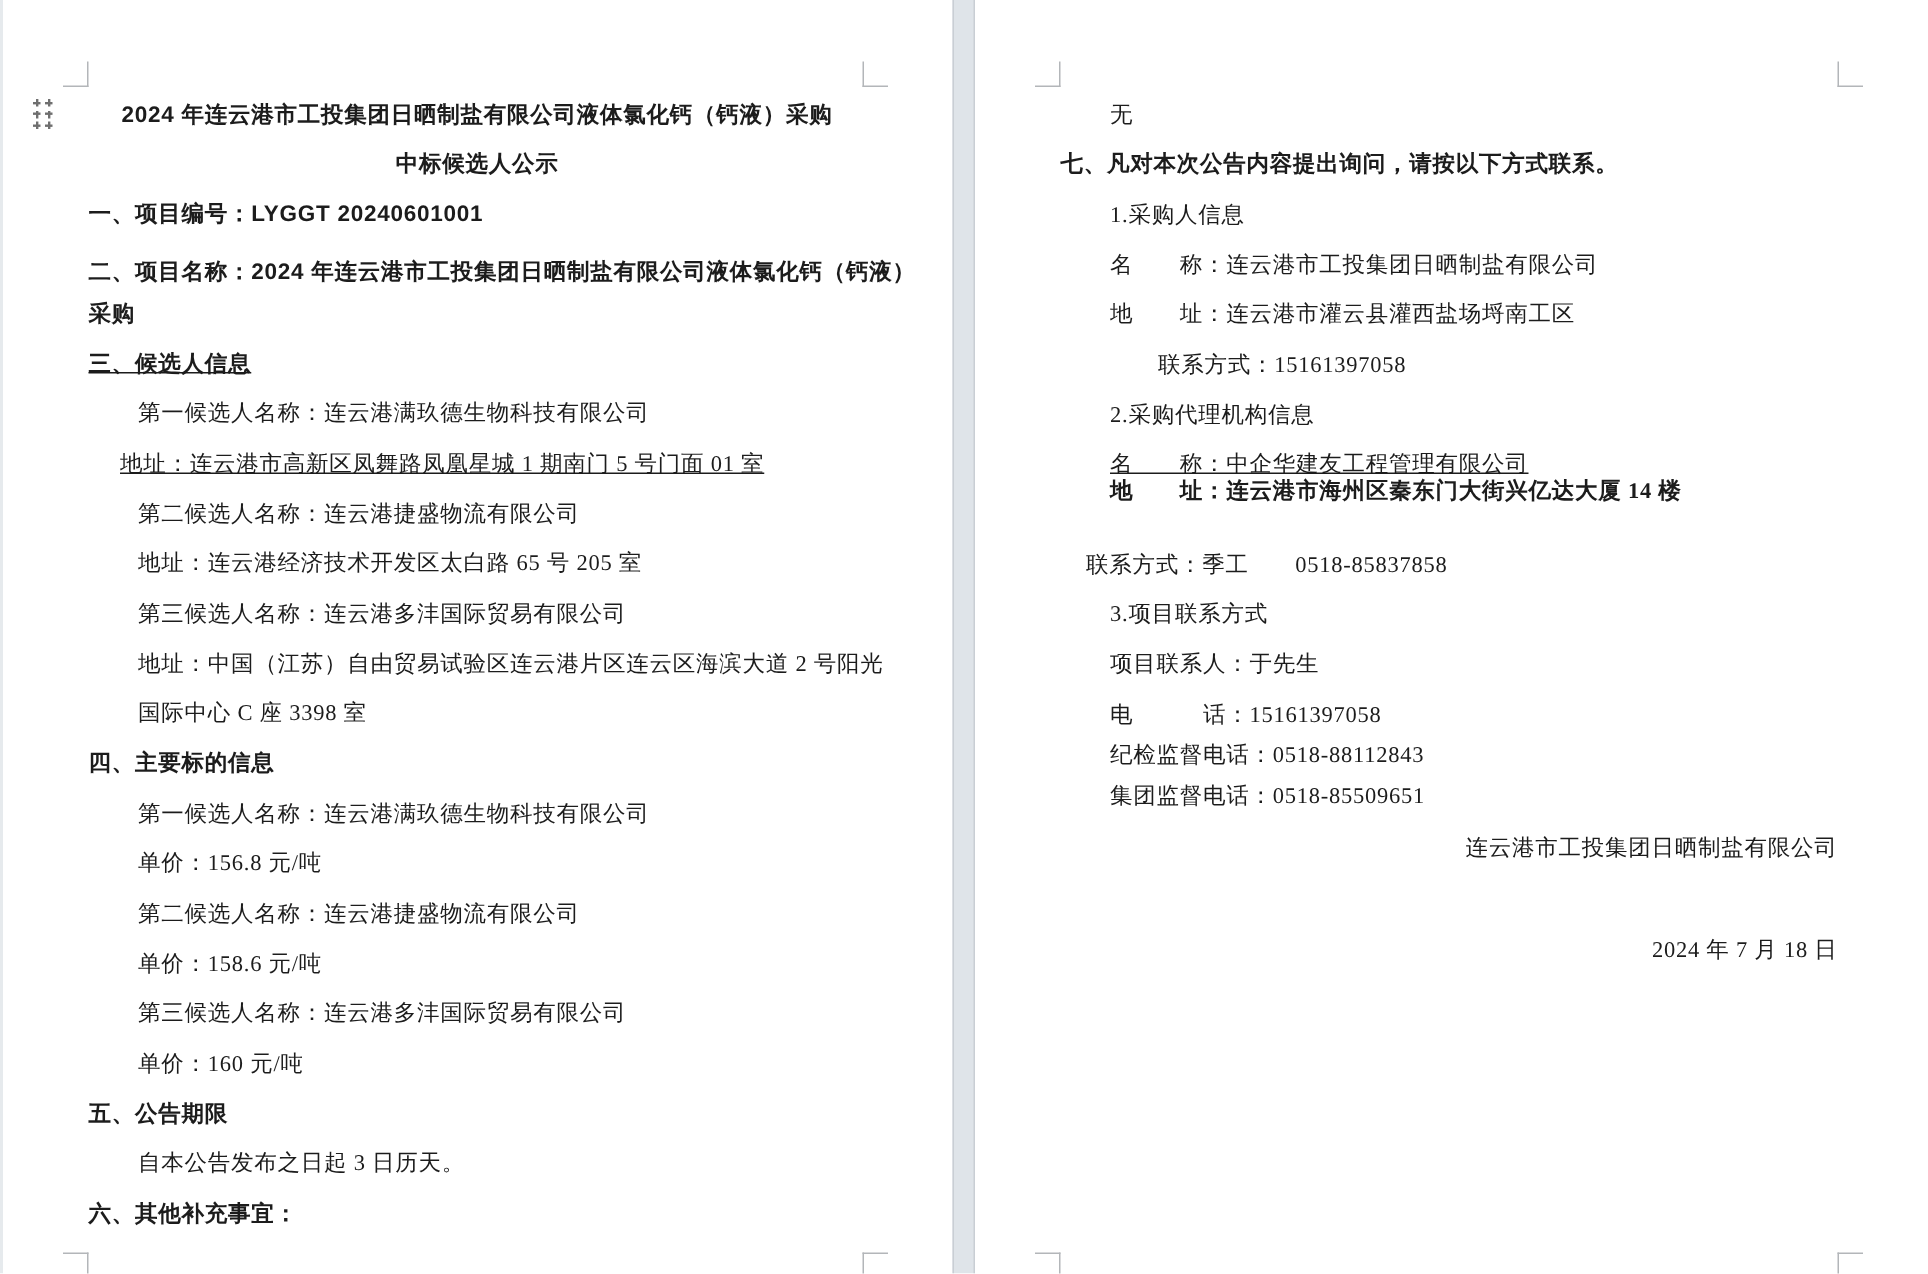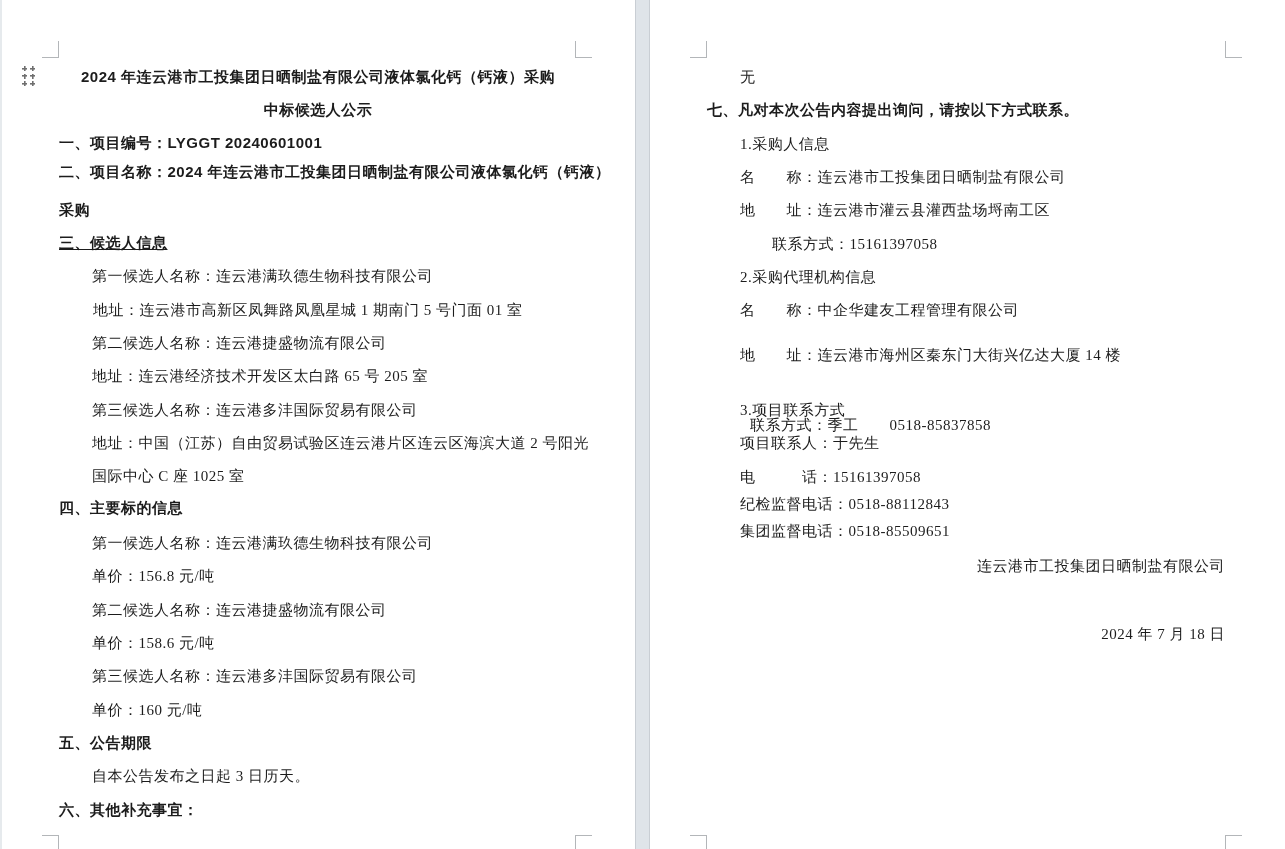--- a/index.html
+++ b/index.html
@@ -57,30 +57,30 @@
 
 <div class="stage">
 
   <div class="edge-hairline"></div>
 
   <div class="page" id="page1">
     <div class="content">
         <div class="line title center" style="top: 67px;">2024 年连云港市工投集团日晒制盐有限公司液体氯化钙（钙液）采购</div>
         <div class="line title center" style="top: 100px;">中标候选人公示</div>
         <div class="line heading" style="top: 133px; left: 57px;">一、项目编号：LYGGT 20240601001</div>
-        <div class="line heading" style="top: 162px; left: 57px;">二、项目名称：2024 年连云港市工投集团日晒制盐有限公司液体氯化钙（钙液）</div>
+        <div class="line heading" style="top: 172px; left: 57px;">二、项目名称：2024 年连云港市工投集团日晒制盐有限公司液体氯化钙（钙液）</div>
         <div class="line heading" style="top: 200px; left: 57px;">采购</div>
         <div class="line heading" style="top: 233px; left: 57px; text-decoration: underline;">三、候选人信息</div>
         <div class="line body" style="top: 266px; left: 90px;">第一候选人名称：连云港满玖德生物科技有限公司</div>
-        <div class="line body" style="top: 300px; left: 91px;">地址：连云港市高新区凤舞路凤凰星城 1 期南门 5 号门面 01 室</div>
+        <div class="line body" style="top: 300px; left: 78px; text-decoration: underline;">地址：连云港市高新区凤舞路凤凰星城 1 期南门 5 号门面 01 室</div>
         <div class="line body" style="top: 333px; left: 90px;">第二候选人名称：连云港捷盛物流有限公司</div>
         <div class="line body" style="top: 366px; left: 90px;">地址：连云港经济技术开发区太白路 65 号 205 室</div>
         <div class="line body" style="top: 400px; left: 90px;">第三候选人名称：连云港多沣国际贸易有限公司</div>
         <div class="line body" style="top: 433px; left: 90px;">地址：中国（江苏）自由贸易试验区连云港片区连云区海滨大道 2 号阳光</div>
-        <div class="line body" style="top: 466px; left: 90px;">国际中心 C 座 1025 室</div>
+        <div class="line body" style="top: 466px; left: 90px;">国际中心 C 座 3398 室</div>
         <div class="line heading" style="top: 500px; left: 57px; font-family: Liberation Mono, monospace;">四、主要标的信息</div>
         <div class="line body" style="top: 533px; left: 90px;">第一候选人名称：连云港满玖德生物科技有限公司</div>
         <div class="line body" style="top: 566px; left: 90px; text-align: right;">单价：156.8 元/吨</div>
         <div class="line body" style="top: 600px; left: 90px;">第二候选人名称：连云港捷盛物流有限公司</div>
         <div class="line body" style="top: 633px; left: 90px;">单价：158.6 元/吨</div>
         <div class="line body" style="top: 666px; left: 90px;">第三候选人名称：连云港多沣国际贸易有限公司</div>
         <div class="line body" style="top: 700px; left: 90px;">单价：160 元/吨</div>
         <div class="line heading" style="top: 733px; left: 57px;">五、公告期限</div>
         <div class="line body" style="top: 766px; left: 90px;">自本公告发布之日起 3 日历天。</div>
         <div class="line heading" style="top: 800px; left: 57px;">六、其他补充事宜：</div>
@@ -91,23 +91,23 @@
 
   <div class="page" id="page2">
     <div class="content">
         <div class="line body" style="top: 67px; left: 90px;">无</div>
         <div class="line heading" style="top: 100px; left: 57px;">七、凡对本次公告内容提出询问，请按以下方式联系。</div>
         <div class="line body" style="top: 134px; left: 90px;">1.采购人信息</div>
         <div class="line body" style="top: 167px; left: 90px;">名　　称：连云港市工投集团日晒制盐有限公司</div>
         <div class="line body" style="top: 200px; left: 90px;">地　　址：连云港市灌云县灌西盐场埒南工区</div>
         <div class="line body" style="top: 234px; left: 90px; margin-left: 32px;">联系方式：15161397058</div>
         <div class="line body" style="top: 267px; left: 90px;">2.采购代理机构信息</div>
-        <div class="line body" style="top: 300px; left: 90px;">名　　称：中企华建友工程管理有限公司</div>
-        <div class="line body" style="top: 345px; left: 90px;">地　　址：连云港市海州区秦东门大街兴亿达大厦 14 楼</div>
-        <div class="line body" style="top: 367px; left: 100px; margin-top: 48px;">联系方式：季工　　0518-85837858</div>
+        <div class="line body" style="top: 300px; left: 90px; text-decoration: underline;">名　　称：中企华建友工程管理有限公司</div>
+        <div class="line body" style="top: 318px; left: 90px; font-weight: bold;">地　　址：连云港市海州区秦东门大街兴亿达大厦 14 楼</div>
+        <div class="line body" style="top: 367px; left: 74px;">联系方式：季工　　0518-85837858</div>
         <div class="line body" style="top: 400px; left: 90px;">3.项目联系方式</div>
         <div class="line body" style="top: 433px; left: 90px;">项目联系人：于先生</div>
         <div class="line body" style="top: 467px; left: 90px;">电　　　话：15161397058</div>
         <div class="line body" style="top: 494px; left: 90px;">纪检监督电话：0518-88112843</div>
         <div class="line body" style="top: 521px; left: 90px;">集团监督电话：0518-85509651</div>
         <div class="line body right" style="top: 556px;">连云港市工投集团日晒制盐有限公司</div>
         <div class="line body right" style="top: 624px;">2024 年 7 月 18 日</div>
       </div>
   </div>
 

